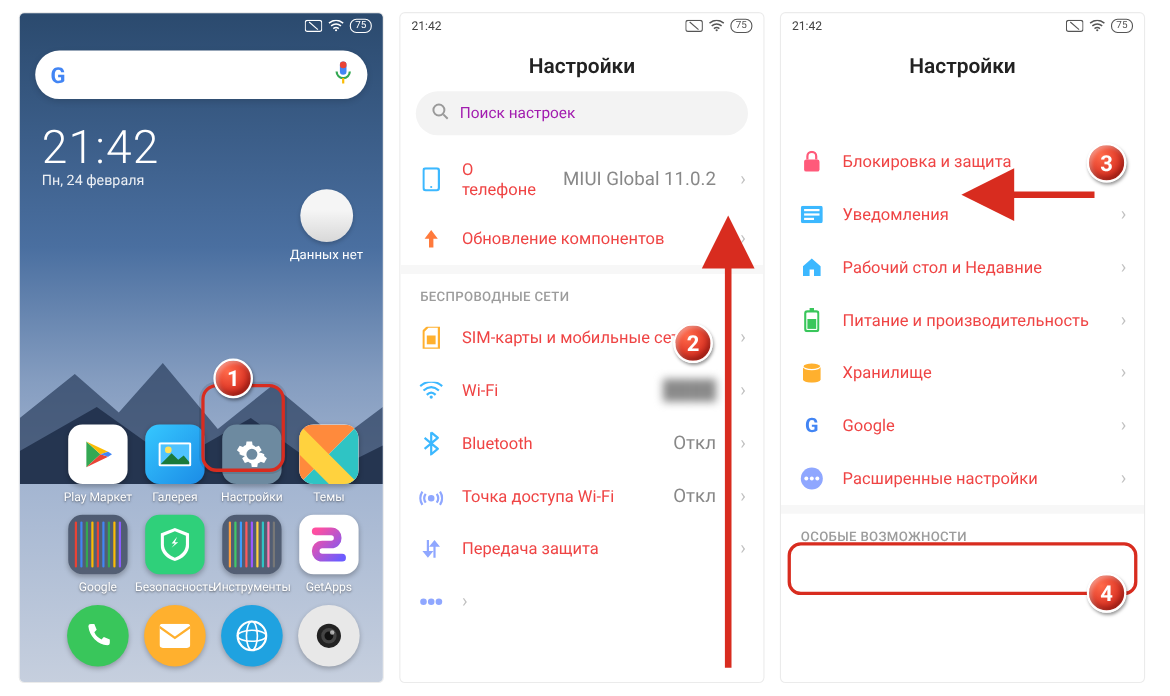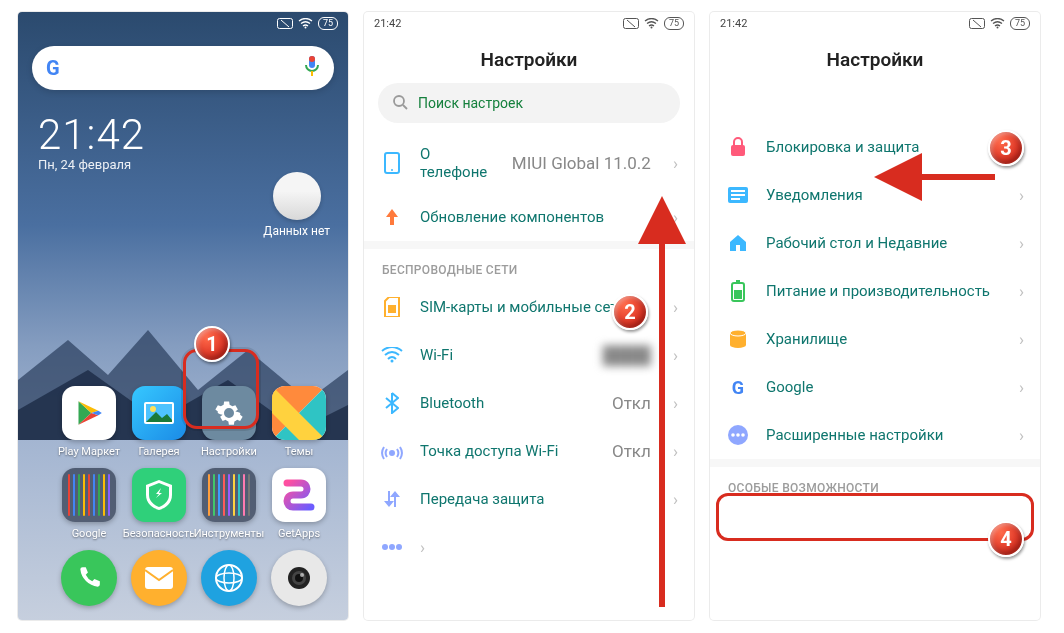--- a/index.html
+++ b/index.html
@@ -102,32 +102,32 @@
     box-shadow:0 0 0 2px rgba(0,0,0,.1); pointer-events:none;
   }
   
   .settings-screen { color:#222; }
   .settings-screen .status-bar{ color:#444; }
   .page-title {
     text-align:center; font-size:19px; font-weight:600; margin:14px 0 12px;
   }
   .search-pill {
     margin:0 14px 10px; background:#f3f3f3; border-radius:22px; height:40px;
-    display:flex; align-items:center; padding:0 14px; color:#15803d; font-size:14px; gap:10px;
+    display:flex; align-items:center; padding:0 14px; color:#a21caf; font-size:14px; gap:10px;
   }
   .section-label{
     font-size:12px; color:#9c9c9c; letter-spacing:.3px; padding:14px 18px 6px; font-weight:500;
   }
   .item{
     display:flex; align-items:center; padding:12px 16px; gap:16px; cursor:pointer; position:relative;
   }
   .item .ic{
     width:24px;height:24px;display:flex;align-items:center;justify-content:center;flex-shrink:0;
   }
-  .item .txt{ flex:1; font-size:15px; color:#0f766e;}
+  .item .txt{ flex:1; font-size:15px; color:#ef4444;}
   .item .side{ font-size:17px; color:#888; margin-right:6px;}
   .item .blur{ filter:blur(4px); }
   .item .chev{ color:#c0c0c0; font-size:17px; }
   .divider{ height:8px; background:#f7f7f7; }
   
   .badge{
     position:absolute; width:36px;height:36px;border-radius:50%;
     background:radial-gradient(circle at 35% 30%,#ff6a4a,#d82c1f 70%);
     border:2px solid #fff;
     box-shadow:1px 2px 3px rgba(0,0,0,.4), inset -2px -3px 6px rgba(0,0,0,.3), inset 2px 2px 4px rgba(255,255,255,.4);

